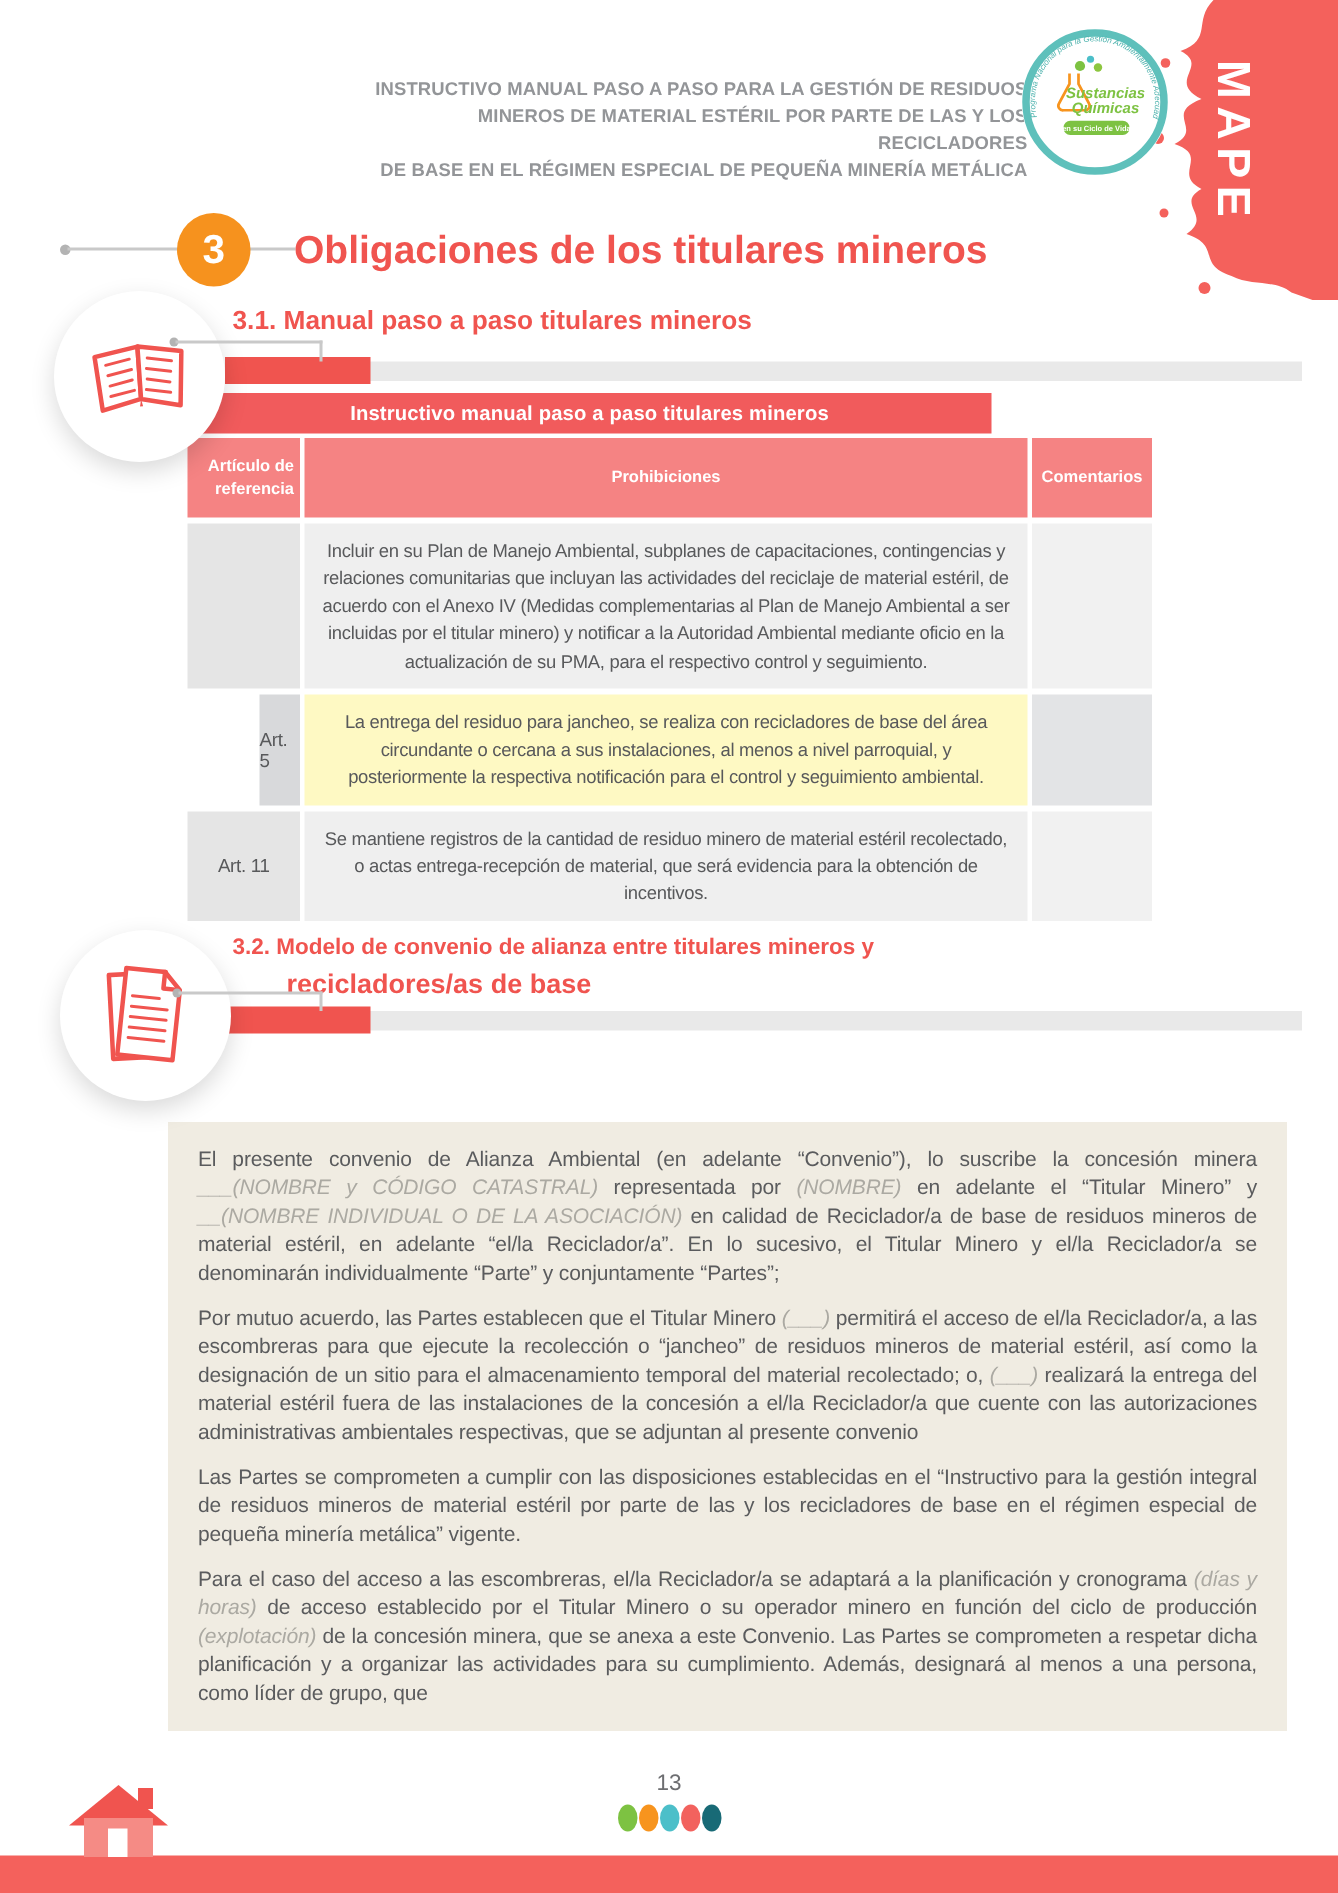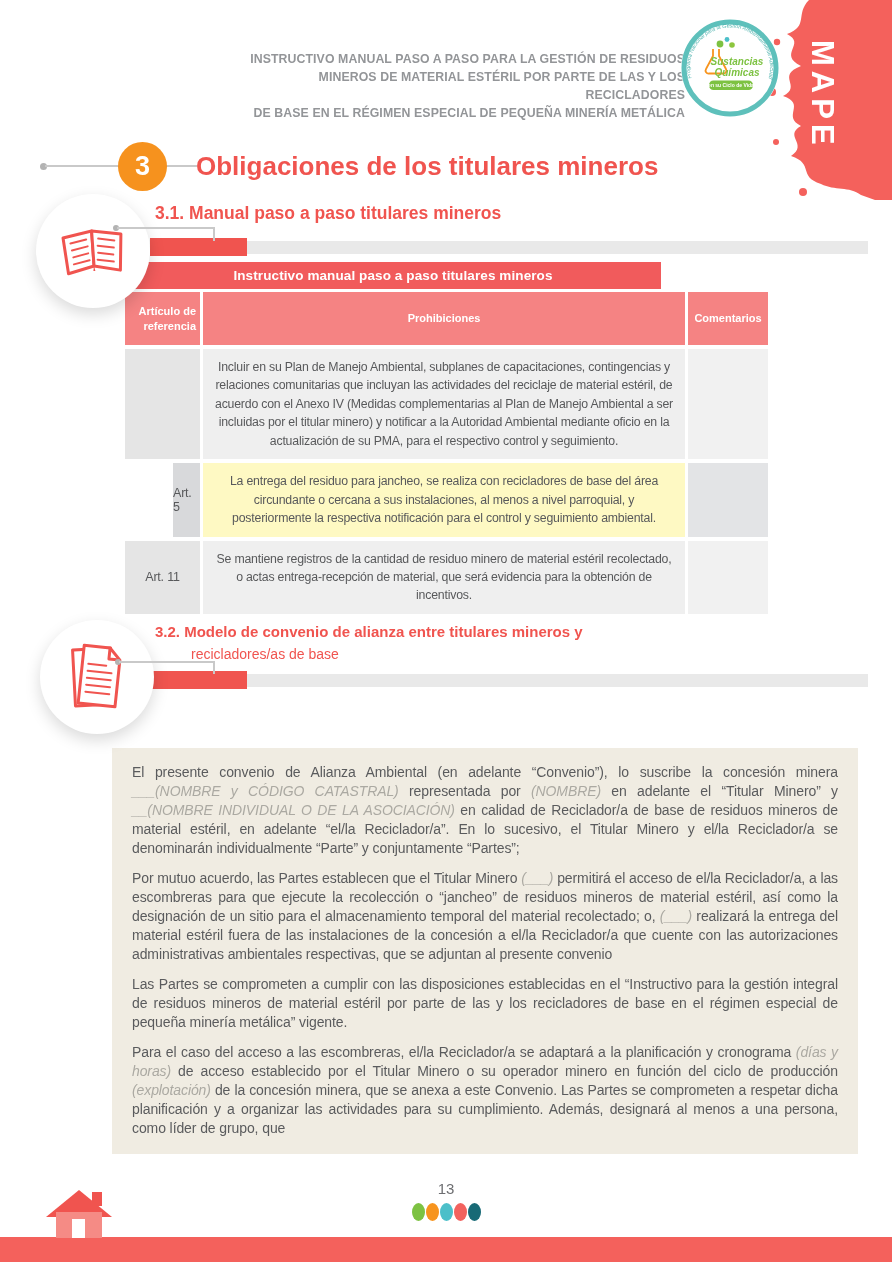--- a/index.html
+++ b/index.html
@@ -25,21 +25,21 @@
   .sec3-title { position:absolute; left:196px; top:151px; font-size:26px; font-weight:bold; color:#F0544F; }
 
   
   .icon-circle { position:absolute; width:114px; height:114px; border-radius:50%; background:#fff;
     box-shadow:0 6px 16px rgba(0,0,0,.15); display:flex; align-items:center; justify-content:center; z-index:3; }
   .ic-book { left:36px; top:194px; }
   .ic-doc  { left:40px; top:620px; }
 
   .sec31-title { position:absolute; left:155px; top:203px; font-size:17.5px; font-weight:bold; color:#F0544F; z-index:4; }
   .sec32-line1 { position:absolute; left:155px; top:623px; font-size:15px; font-weight:bold; color:#F0544F; z-index:4; }
-  .sec32-line2 { position:absolute; left:191px; top:646px; font-size:14px; font-weight:normal; color:#F0544F; z-index:4; }
+  .sec32-line2 { position:absolute; left:191px; top:646px; font-size:18px; font-weight:bold; color:#F0544F; z-index:4; }
 
   .conn-dot { position:absolute; width:6px; height:6px; border-radius:50%; background:#B3B3B3; z-index:4; }
   .conn-h { position:absolute; height:2px; background:#C9C9C9; z-index:4; }
   .conn-v { position:absolute; width:2px; background:#C9C9C9; z-index:4; }
 
   .bar-gray { position:absolute; left:150px; width:718px; height:13px; background:#E9E9E9; }
   .bar-red  { position:absolute; left:150px; width:97px;  height:18px; background:#F0544F; z-index:1; }
 
   
   .mtable { position:absolute; left:125px; top:262px; width:536px; z-index:1; color:#58595B; }

